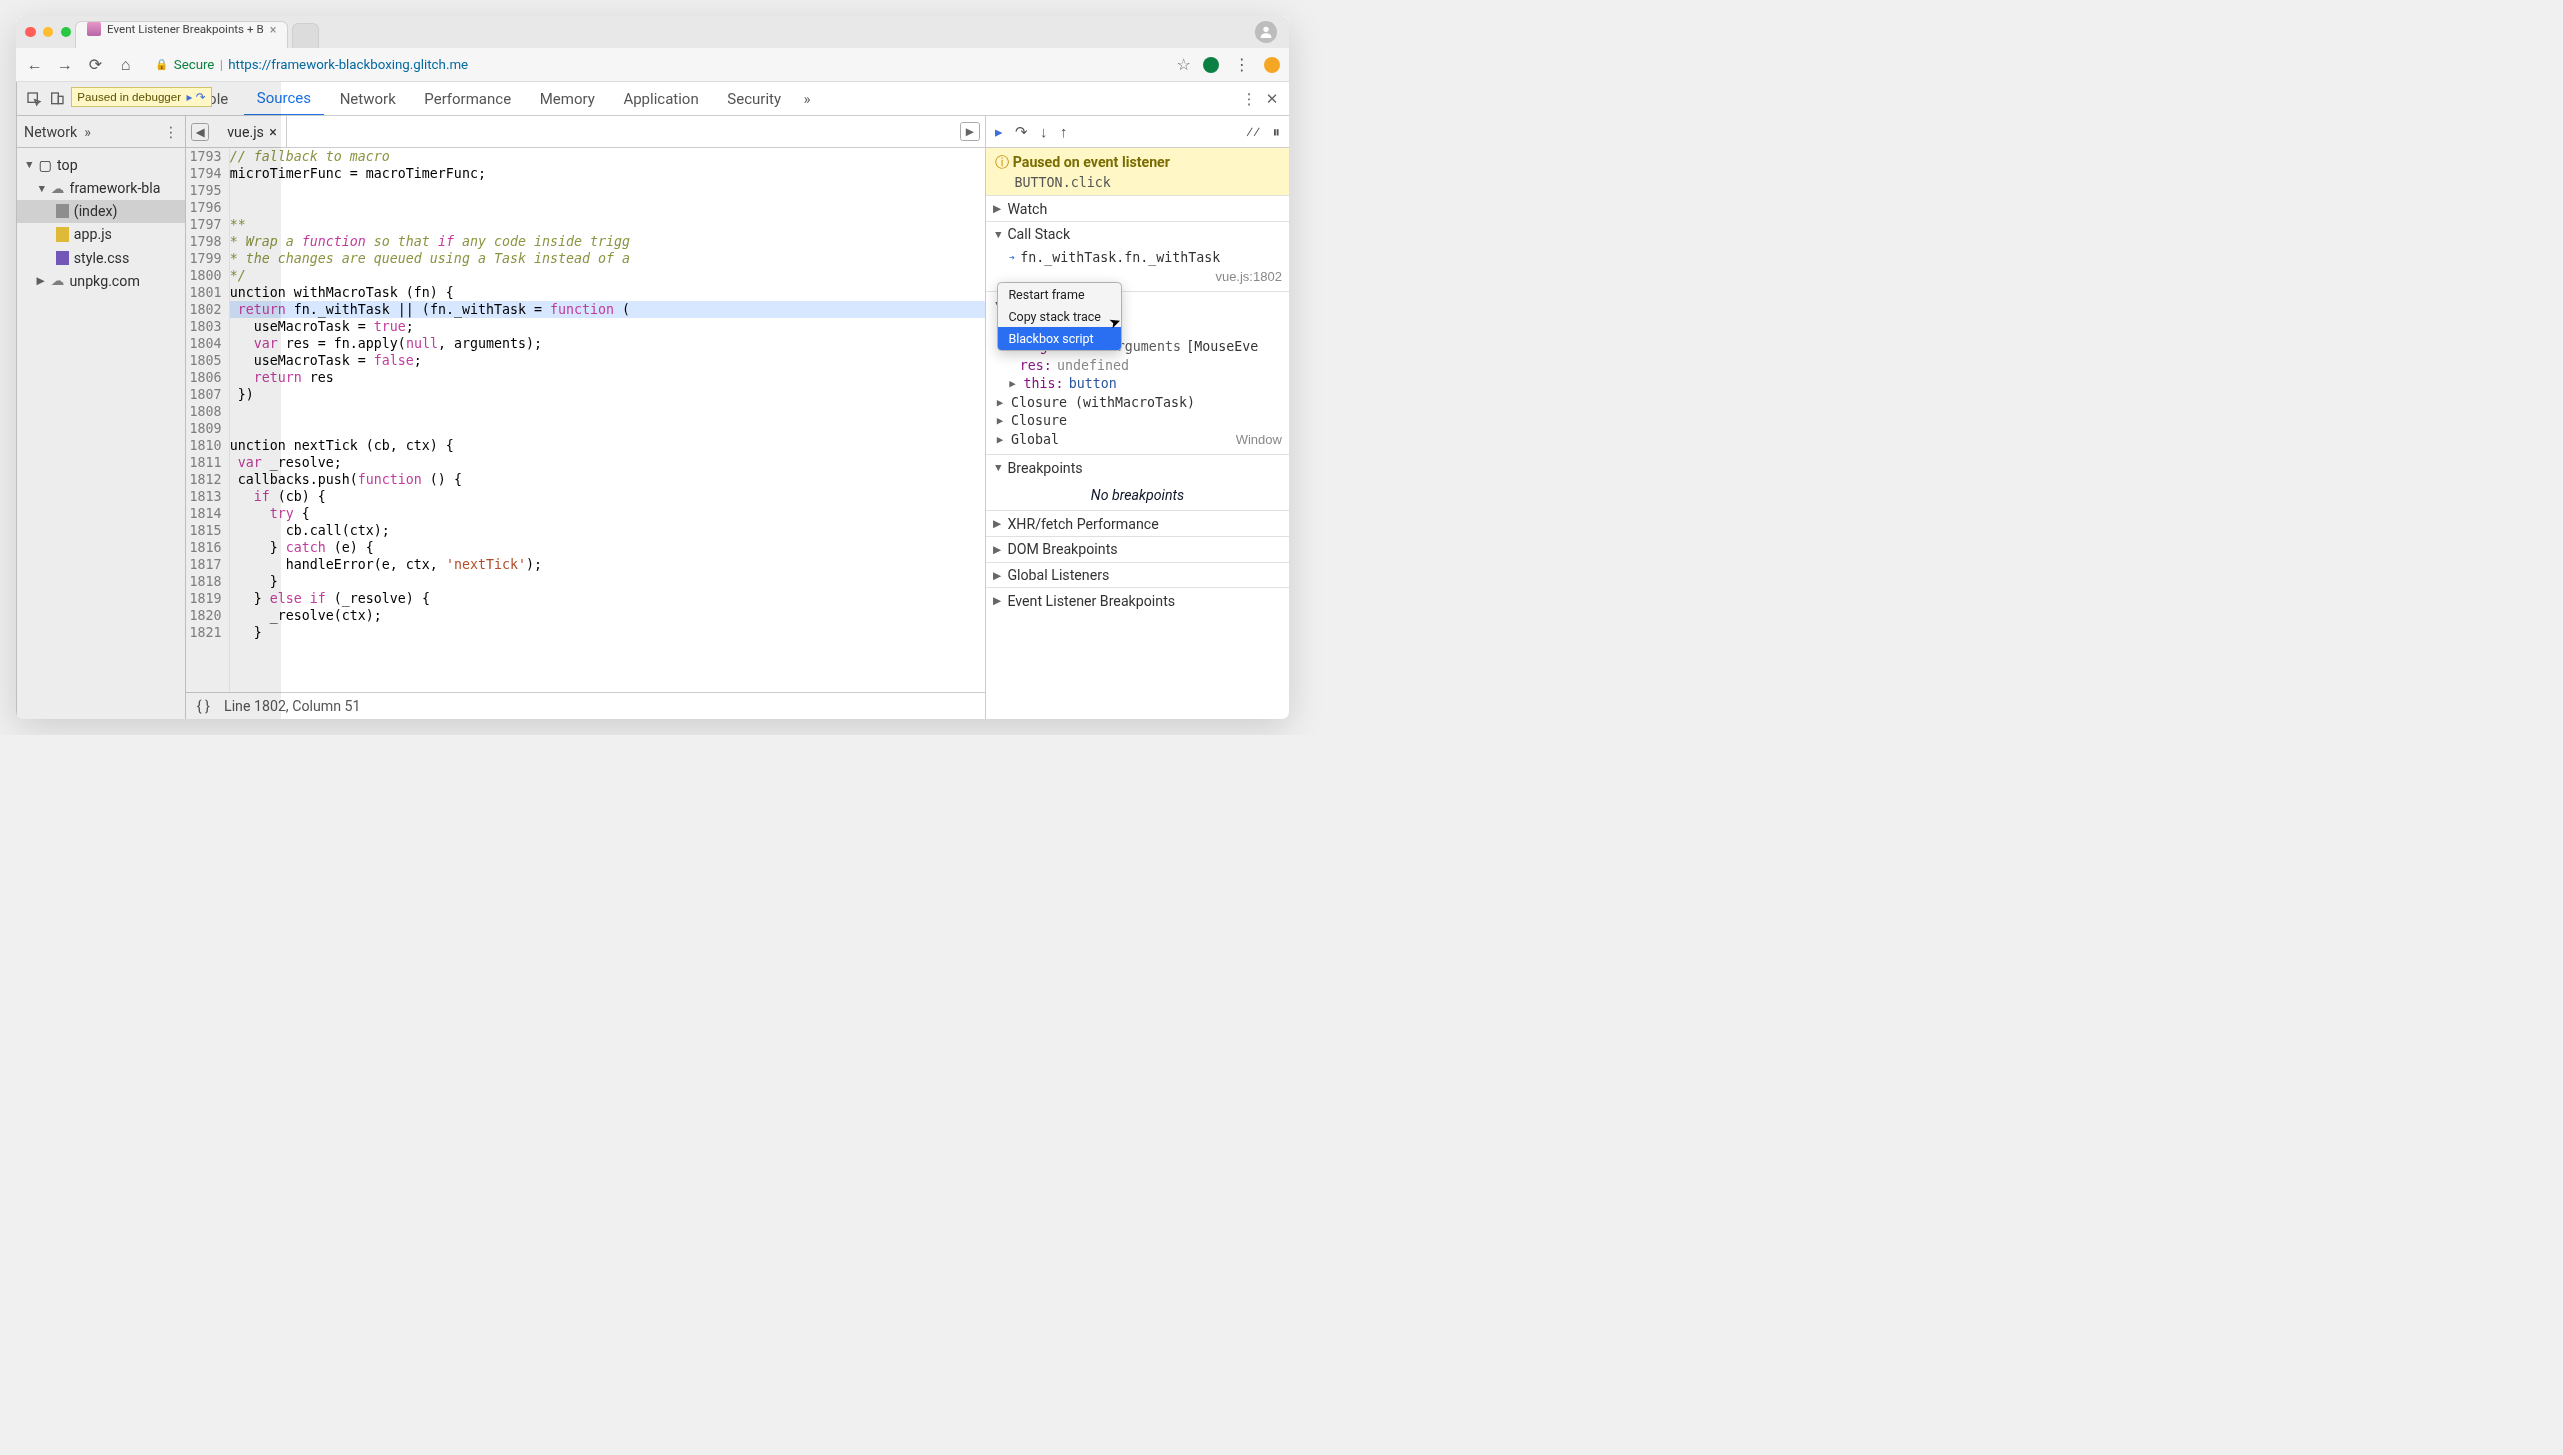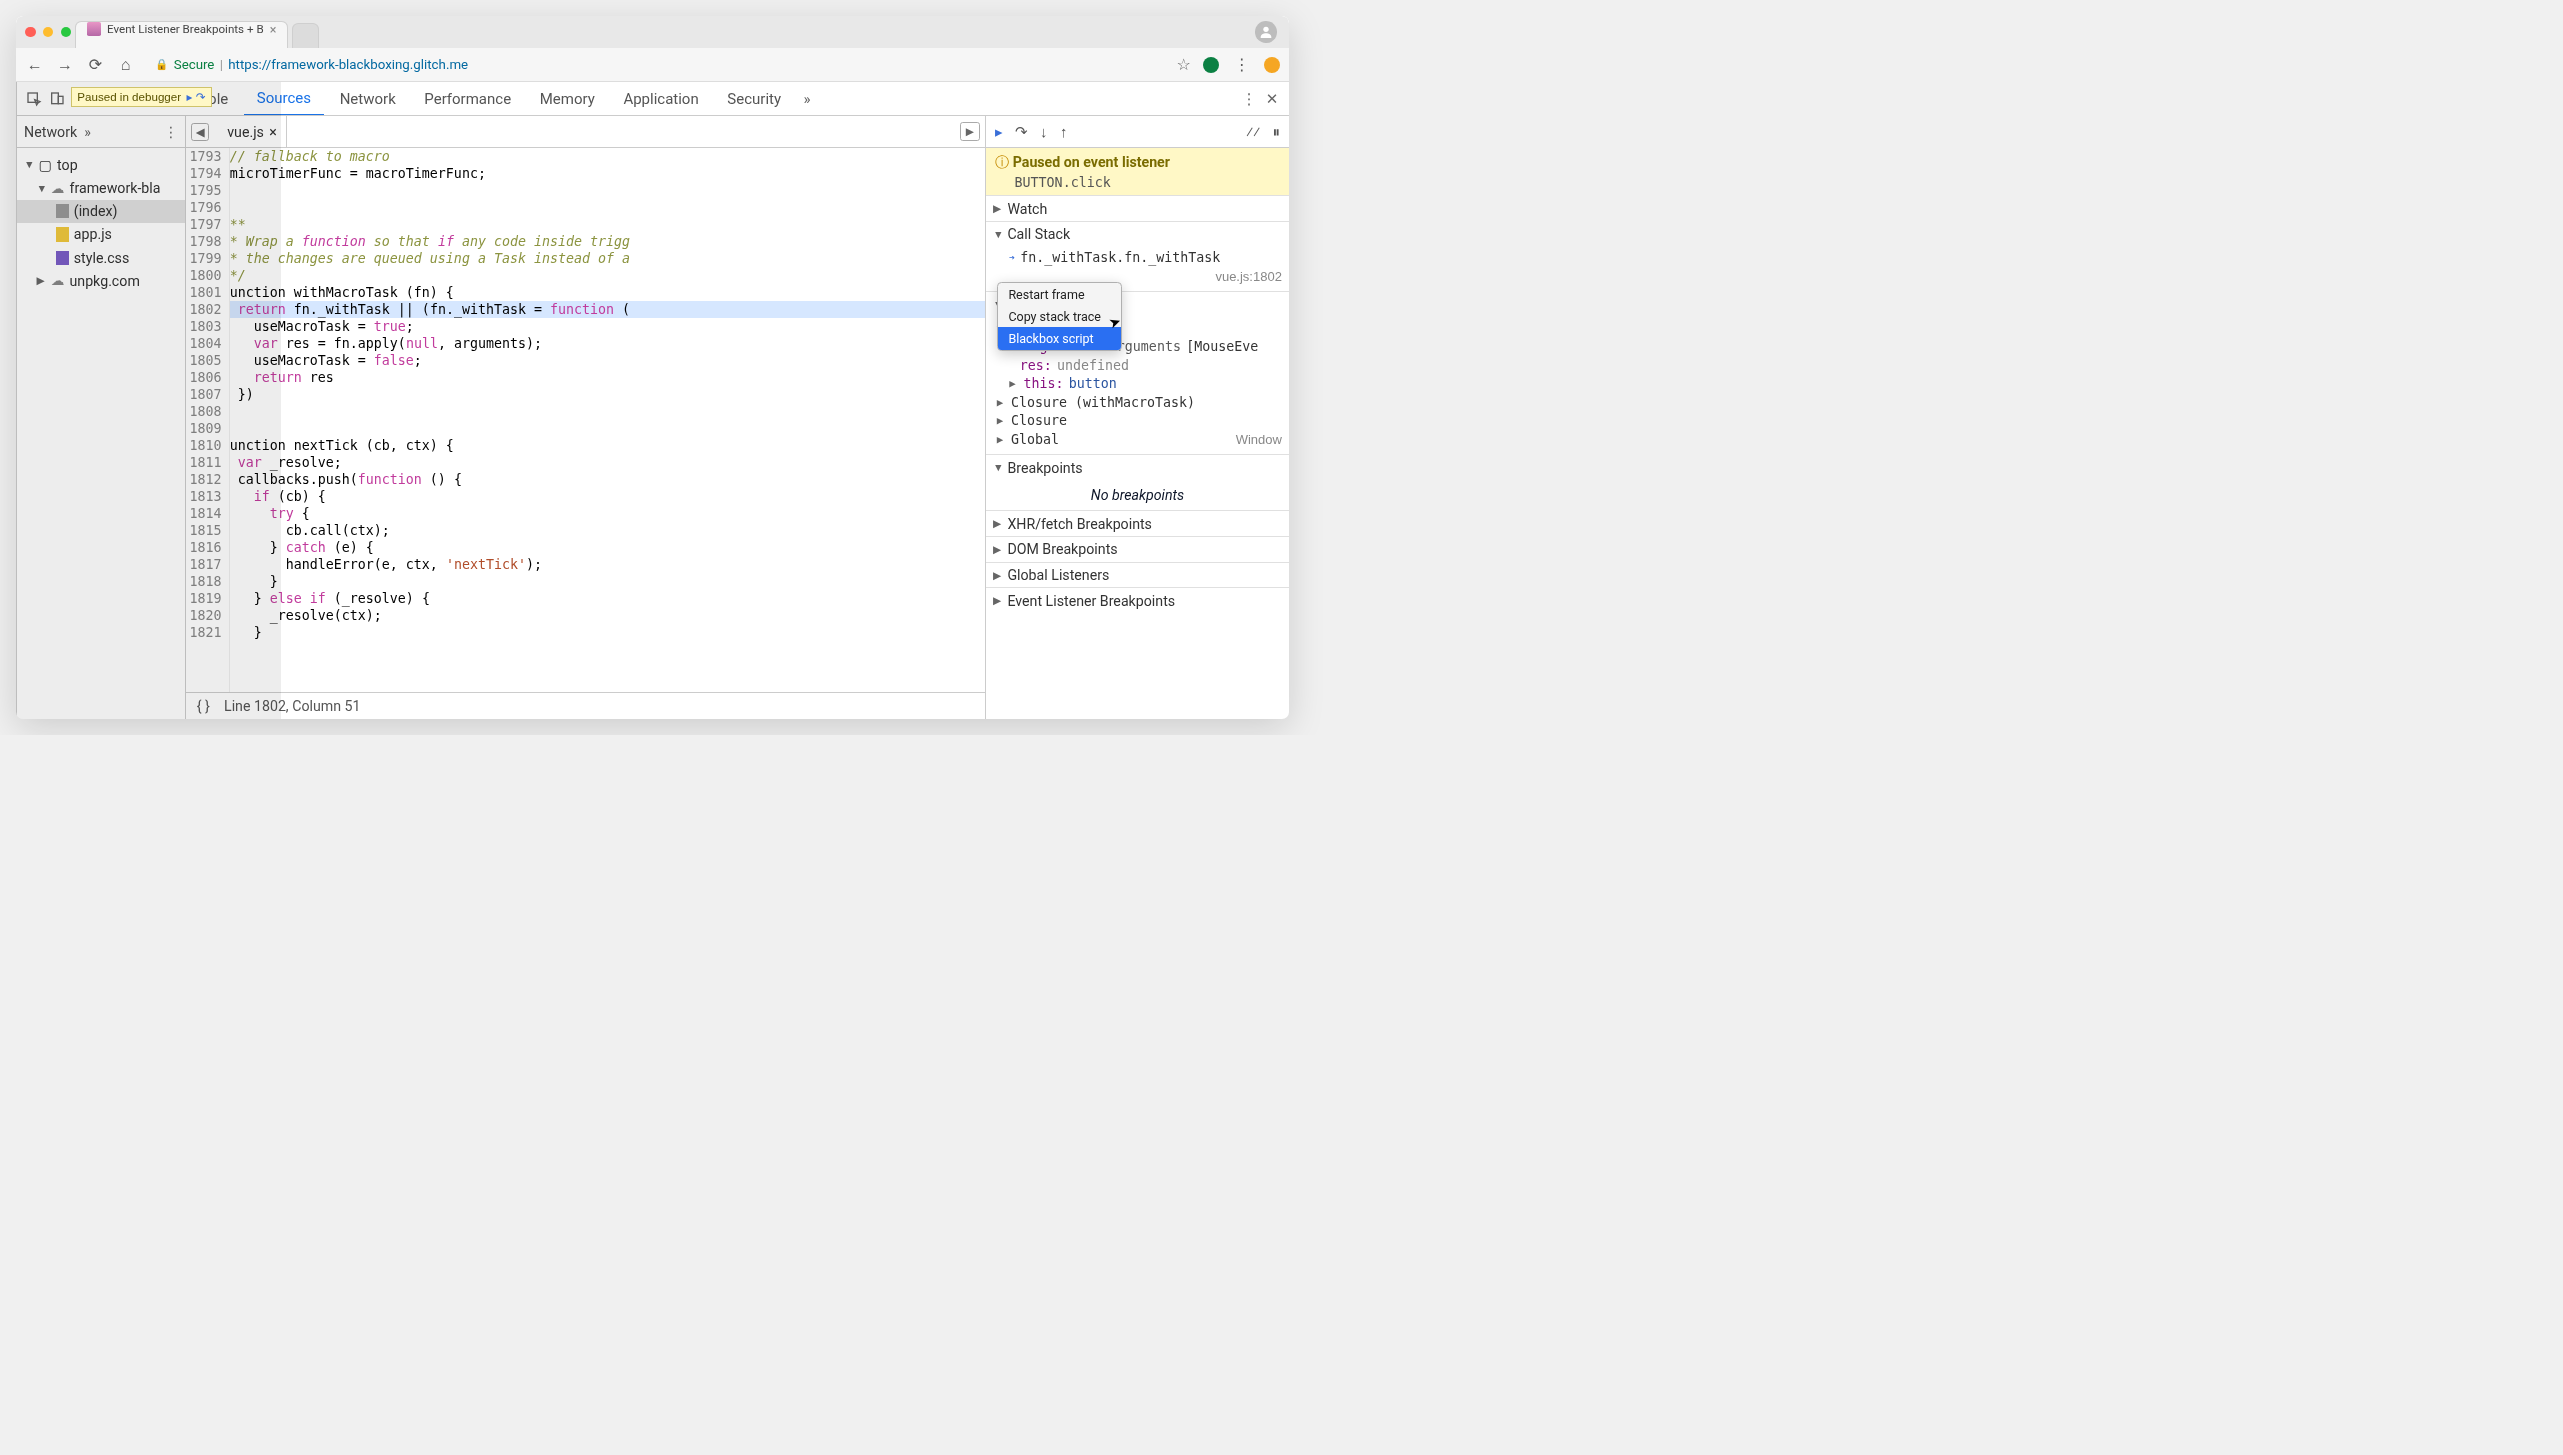--- a/index.html
+++ b/index.html
@@ -384,21 +384,21 @@
           <div class="section">
             <div class="section-head">
                 <span class="caret">▼</span>
                 <span>Breakpoints</span>
               </div>
             <div class="empty-bp">No breakpoints</div>
           </div>
           <div class="section">
               <div class="section-head">
                 <span class="caret">▶</span>
-                <span>XHR/fetch Breakpoints</span>
+                <span>XHR/fetch Performance</span>
               </div>
             </div>
           <div class="section">
               <div class="section-head">
                 <span class="caret">▶</span>
                 <span>DOM Breakpoints</span>
               </div>
             </div>
           <div class="section">
               <div class="section-head">

